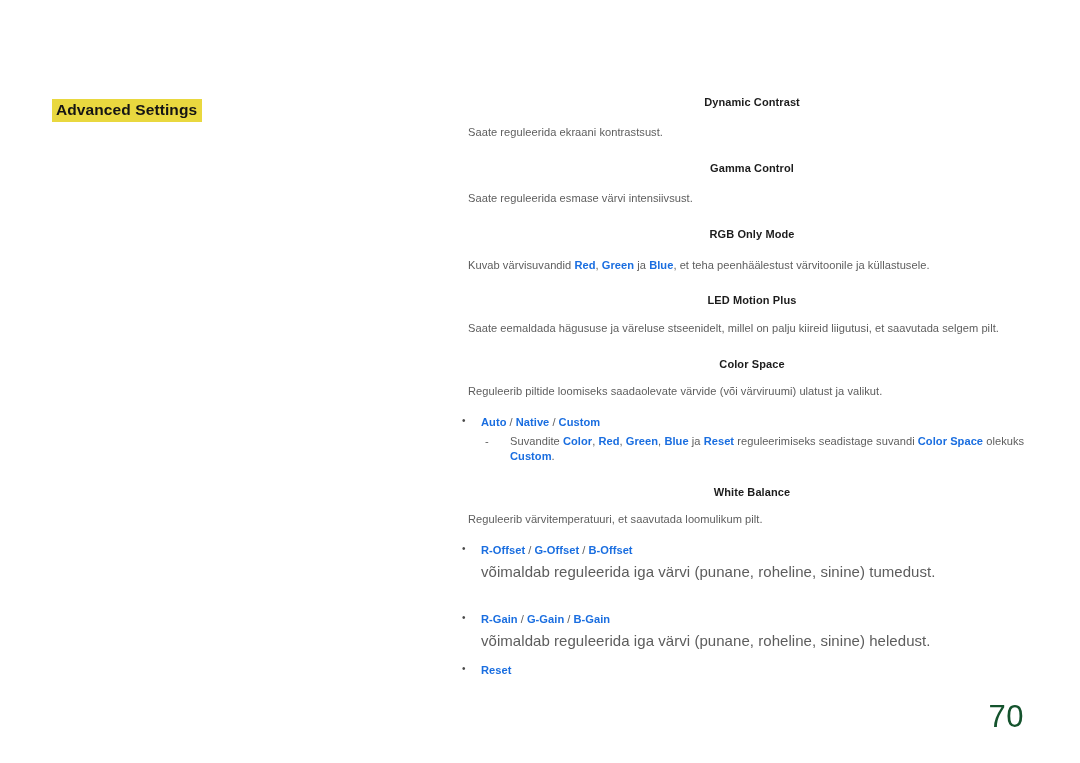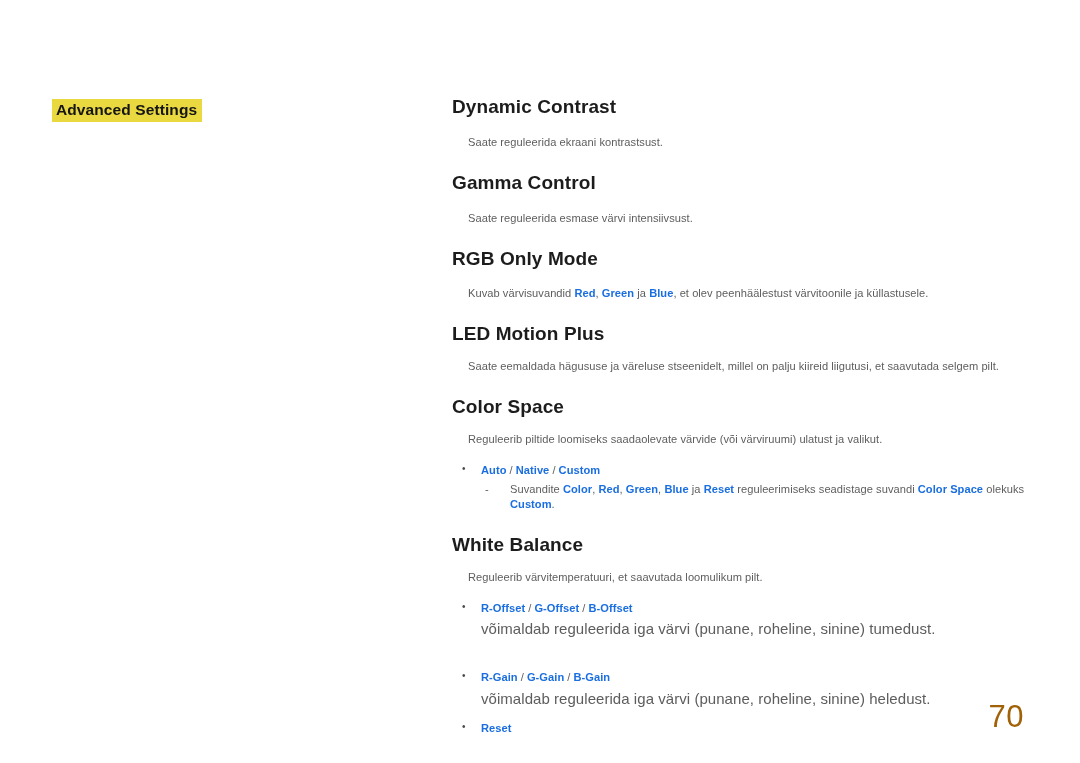--- a/index.html
+++ b/index.html
@@ -45,25 +45,26 @@
     position: absolute;
     left: 452px;
     top: 96px;
     width: 600px;
   }
 
   .entry { margin-bottom: 0; }
 
   .entry-title {
     color: #1c1c1c;
-    font-size: 19px;
+    font-size: 11px;
     font-weight: bold;
     letter-spacing: 0.1px;
     line-height: 1.2;
     margin: 0 0 9px 0;
+    text-align: center;
   }
   .entry-desc {
     color: #5d5d5d;
     font-size: 11.1px;
     font-weight: normal;
     line-height: 1.35;
     margin: 16px;
     letter-spacing: 0.05px;
   }
 
@@ -119,21 +120,21 @@
 
   
   .kw { color: #1a6ee0; font-weight: bold; }
   .sep { color: #5d5d5d; font-weight: normal; }
 
   
   .page-number {
     position: absolute;
     right: 52px;
     bottom: 31px;
-    color: #a16207;
+    color: #14532d;
     font-size: 31px;
     font-weight: normal;
     letter-spacing: 0.5px;
     line-height: 1;
   }
 </style>
 </head>
 <body>
 
 <div class="page">
@@ -149,21 +150,21 @@
       <p class="entry-desc">Saate reguleerida ekraani kontrastsust.</p>
     </div>
 
     <div class="entry">
       <div class="entry-title">Gamma Control</div>
       <p class="entry-desc">Saate reguleerida esmase värvi intensiivsust.</p>
     </div>
 
     <div class="entry">
       <div class="entry-title">RGB Only Mode</div>
-      <p class="entry-desc"><span>Kuvab värvisuvandid </span><span class="kw">Red</span><span>, </span><span class="kw">Green</span><span> ja </span><span class="kw">Blue</span><span>, et olev peenhäälestust värvitoonile ja küllastusele.</span></p>
+      <p class="entry-desc"><span>Kuvab värvisuvandid </span><span class="kw">Red</span><span>, </span><span class="kw">Green</span><span> ja </span><span class="kw">Blue</span><span>, et teha peenhäälestust värvitoonile ja küllastusele.</span></p>
     </div>
 
 
 
     <div class="entry" style="margin-top:22px;">
       <div class="entry-title">LED Motion Plus</div>
       <p class="entry-desc" style="margin-top:13px;">Saate eemaldada hägususe ja väreluse stseenidelt, millel on palju kiireid liigutusi, et saavutada selgem pilt.</p>
     </div>
 
     <div class="entry" style="margin-top:22px;">

